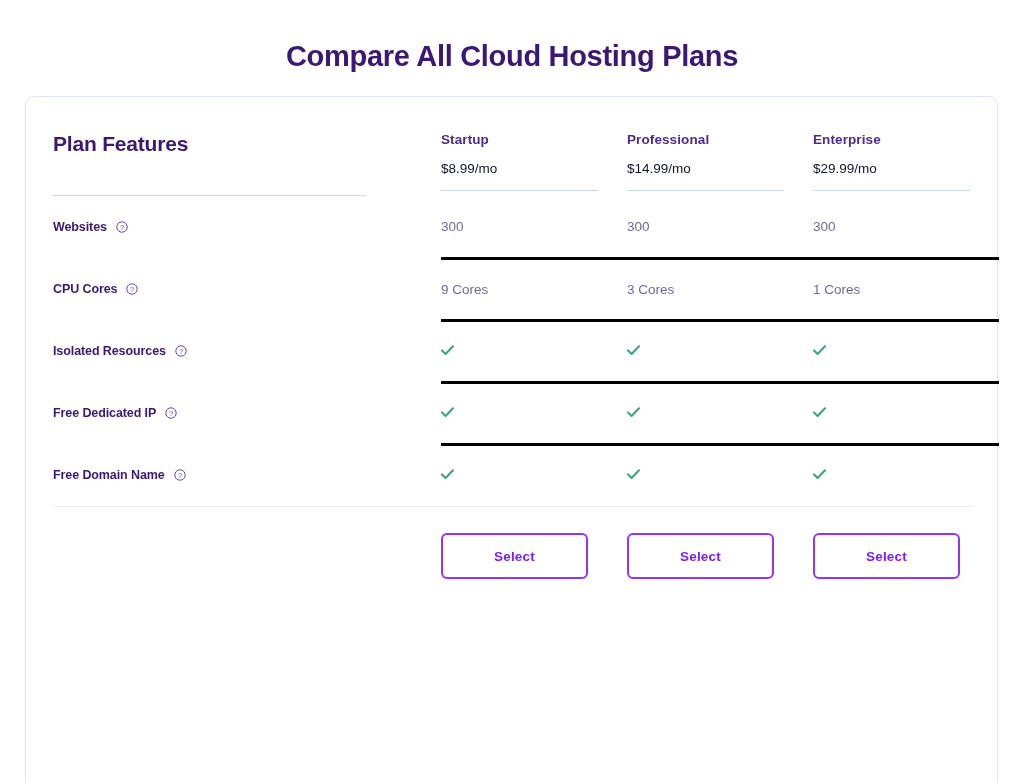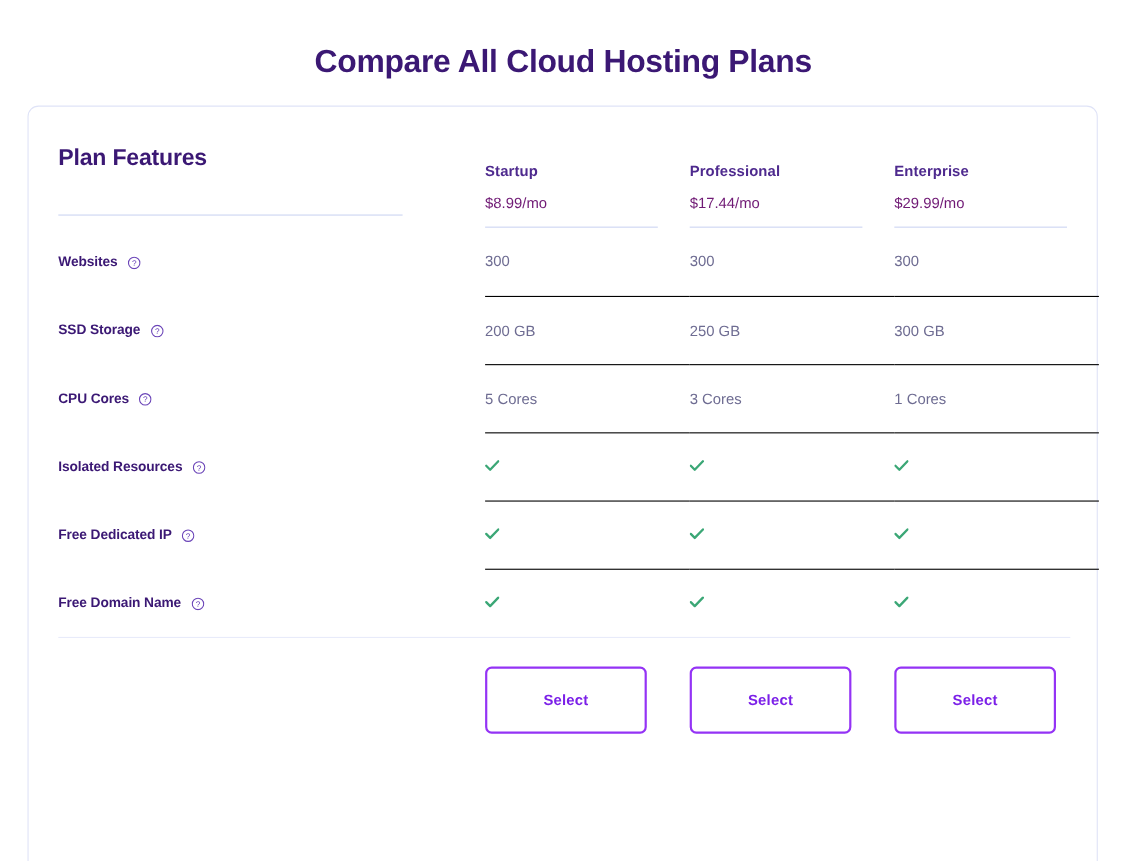--- a/index.html
+++ b/index.html
@@ -73,45 +73,44 @@
     text-align: left;
     vertical-align: top;
     padding: 34px 0 0 0;
   }
   .plan-name {
     font-size: 13.5px;
     font-weight: bold;
     color: #4e2a8e;
     line-height: 18px;
     letter-spacing: 0.1px;
-    margin-top: 16px;
   }
   .plan-price {
     font-size: 13.5px;
     font-weight: normal;
-    color: #701a75;
+    color: #0f172a;
     line-height: 18px;
     margin-top: 11px;
   }
   .th-plan .hdr-rule {
     margin-top: 12px;
     border-top: 1px solid #ccd5f2;
     width: 157px;
   }
 
   
   tr.feature-row td { height: 62px; vertical-align: middle; }
 
   td.cell-feature {
     text-align: left;
     padding: 0;
   }
   .feature-label-wrap {
     display: flex;
-    align-items: flex-end;
+    align-items: center;
     gap: 9px;
   }
   .feature-label {
     font-size: 12.5px;
     font-weight: bold;
     color: #3b1874;
     letter-spacing: -0.1px;
   }
 
   .help-icon {
@@ -121,21 +120,21 @@
     display: inline-block;
     line-height: 0;
   }
   .help-icon svg { display: block; }
 
   td.cell-value {
     text-align: left;
     font-size: 13.5px;
     color: #6e6c92;
     padding: 0;
-    border-bottom: 1px solid #000000;
+    border-bottom: 3px solid #000000;
   }
   tr.feature-row:last-child td.cell-value { border-bottom: none; }
 
   .check-icon {
     display: inline-block;
     width: 13px;
     height: 11px;
     line-height: 0;
   }
   .check-icon svg { display: block; }
@@ -152,21 +151,21 @@
     margin-top: 26px;
     display: flex;
     padding-left: 388px;
   }
   .select-cell {
     width: 186px;
     flex: 0 0 186px;
   }
   .select-btn {
     width: 147px;
-    height: 61px;
+    height: 46px;
     border: 2px solid #9433f5;
     border-radius: 6px;
     background: #ffffff;
     color: #7b20e8;
     font-family: "Liberation Sans", sans-serif;
     font-size: 13.5px;
     font-weight: bold;
     letter-spacing: 0.2px;
     cursor: pointer;
   }
@@ -195,21 +194,21 @@
           </th>
 
           <th class="th-plan">
             <div class="plan-name">Startup</div>
             <div class="plan-price">$8.99/mo</div>
             <div class="hdr-rule"></div>
           </th>
 
           <th class="th-plan">
             <div class="plan-name">Professional</div>
-            <div class="plan-price">$17.44/mo</div>
+            <div class="plan-price">$14.99/mo</div>
             <div class="hdr-rule"></div>
           </th>
 
           <th class="th-plan">
             <div class="plan-name">Enterprise</div>
             <div class="plan-price">$29.99/mo</div>
             <div class="hdr-rule"></div>
           </th>
         </tr>
       </thead>
@@ -227,46 +226,30 @@
                 </span>
               </div>
             </td>
             <td class="cell-value">300</td>
             <td class="cell-value">300</td>
             <td class="cell-value">300</td>
           </tr>
           <tr class="feature-row">
             <td class="cell-feature">
               <div class="feature-label-wrap">
-                <span class="feature-label">SSD Storage</span>
-                <span class="help-icon">
-                  <svg width="12" height="12" viewBox="0 0 12 12">
-                    <circle cx="6" cy="6" r="5.2" fill="none" stroke="#6b45b8" stroke-width="1"></circle>
-                    <text x="6" y="8.9" text-anchor="middle" font-family="Liberation Sans, sans-serif" font-size="7.5" fill="#6b45b8">?</text>
-                  </svg>
-                </span>
-              </div>
-            </td>
-            <td class="cell-value">200 GB</td>
-            <td class="cell-value">250 GB</td>
-            <td class="cell-value">300 GB</td>
-          </tr>
-          <tr class="feature-row">
-            <td class="cell-feature">
-              <div class="feature-label-wrap">
                 <span class="feature-label">CPU Cores</span>
                 <span class="help-icon">
                   <svg width="12" height="12" viewBox="0 0 12 12">
                     <circle cx="6" cy="6" r="5.2" fill="none" stroke="#6b45b8" stroke-width="1"></circle>
                     <text x="6" y="8.9" text-anchor="middle" font-family="Liberation Sans, sans-serif" font-size="7.5" fill="#6b45b8">?</text>
                   </svg>
                 </span>
               </div>
             </td>
-            <td class="cell-value">5 Cores</td>
+            <td class="cell-value">9 Cores</td>
             <td class="cell-value">3 Cores</td>
             <td class="cell-value">1 Cores</td>
           </tr>
           <tr class="feature-row">
             <td class="cell-feature">
               <div class="feature-label-wrap">
                 <span class="feature-label">Isolated Resources</span>
                 <span class="help-icon">
                   <svg width="12" height="12" viewBox="0 0 12 12">
                     <circle cx="6" cy="6" r="5.2" fill="none" stroke="#6b45b8" stroke-width="1"></circle>

